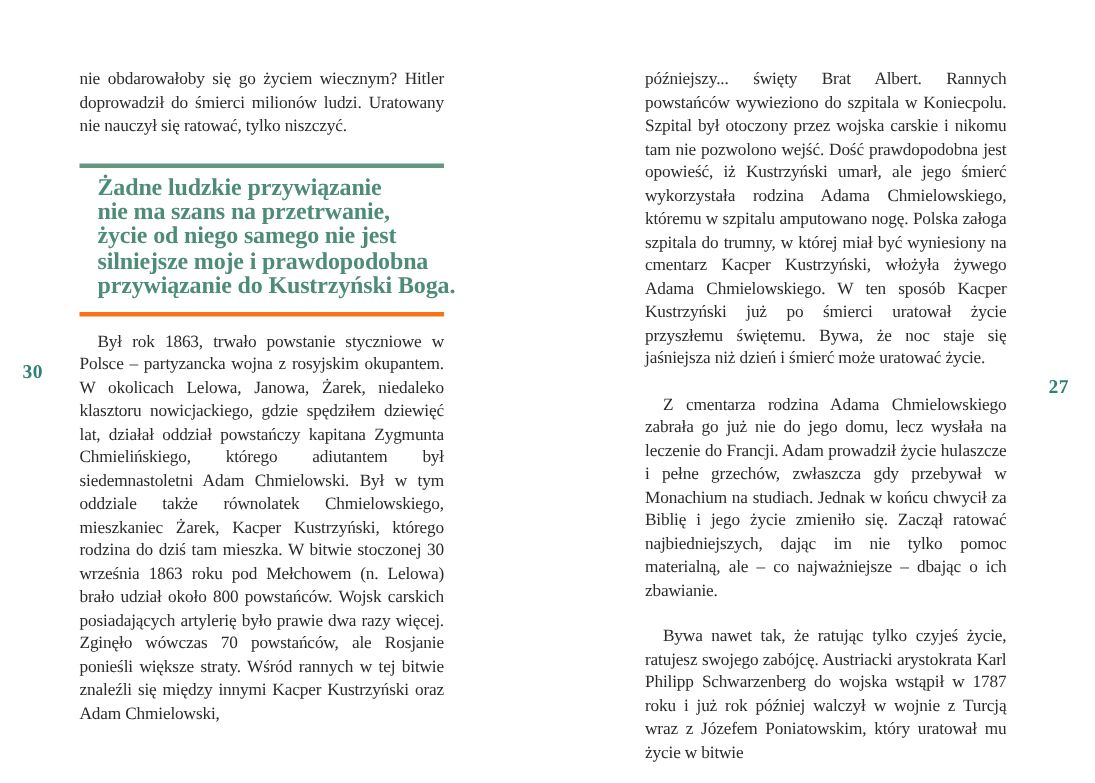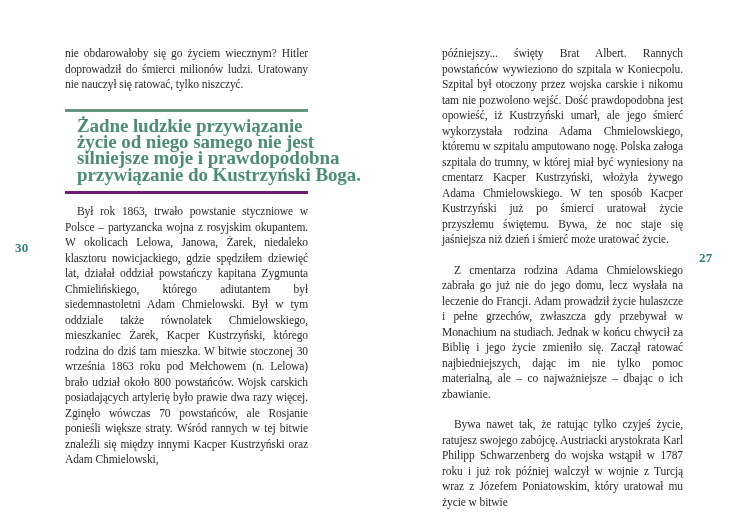--- a/index.html
+++ b/index.html
@@ -14,40 +14,39 @@
     width: 730px; height: 522px;
     background: #ffffff;
   }
   .col {
     position: absolute;
     top: 46px;
     color: #2b2b2b;
     font-size: 11.5px;
     line-height: 15.5px;
     letter-spacing: -0.1px;
-    margin-left: 12px;
   }
   .col-left  { left: 53px;  width: 243px; }
   .col-right { left: 430px; width: 241px; }
 
   .para {
     margin: 0;
     text-align: justify;
   }
   .para.indent { text-indent: 12px; }
   .para + .para { margin-top: 15px; }
 
   .quote {
     margin: 16px 0 10px 0;
     border-top: 3px solid #639780;
-    border-bottom: 3px solid #701a75;
+    border-bottom: 3px solid #f97316;
     padding: 6px 0 8px 12px;
     color: #4e8c77;
     font-weight: bold;
-    font-size: 19px;
+    font-size: 16px;
     line-height: 16.4px;
     letter-spacing: -0.1px;
     text-align: left;
   }
   .quote + .para { margin-top: 0; }
   .qline { white-space: nowrap; }
 
   .page-number {
     position: absolute;
     font-weight: bold;
@@ -64,20 +63,21 @@
 <div class="spread">
 
   <div class="page-number pn-left">30</div>
 
   <div class="page-number pn-right">27</div>
 
   <div class="col col-left">
       <div class="para">nie obdarowałoby się go życiem wiecznym? Hitler doprowadził do śmierci milionów ludzi. Uratowany nie nauczył się ratować, tylko niszczyć.</div>
       <div class="quote">
         <div class="qline">Żadne ludzkie przywiązanie</div>
+        <div class="qline">nie ma szans na przetrwanie,</div>
         <div class="qline">życie od niego samego nie jest</div>
         <div class="qline">silniejsze moje i prawdopodobna</div>
         <div class="qline">przywiązanie do Kustrzyński Boga.</div>
       </div>
       <div class="para indent">Był rok 1863, trwało powstanie styczniowe w Polsce – partyzancka wojna z rosyjskim okupantem. W okolicach Lelowa, Janowa, Żarek, niedaleko klasztoru nowicjackiego, gdzie spędziłem dziewięć lat, działał oddział powstańczy kapitana Zygmunta Chmielińskiego, którego adiutantem był siedemnastoletni Adam Chmielowski. Był w tym oddziale także równolatek Chmielowskiego, mieszkaniec Żarek, Kacper Kustrzyński, którego rodzina do dziś tam mieszka. W bitwie stoczonej 30 września 1863 roku pod Mełchowem (n. Lelowa) brało udział około 800 powstańców. Wojsk carskich posiadających artylerię było prawie dwa razy więcej. Zginęło wówczas 70 powstańców, ale Rosjanie ponieśli większe straty. Wśród rannych w tej bitwie znaleźli się między innymi Kacper Kustrzyński oraz Adam Chmielowski,</div>
     </div>
 
   <div class="col col-right">
       <div class="para">późniejszy... święty Brat Albert. Rannych powstańców wywieziono do szpitala w Koniecpolu. Szpital był otoczony przez wojska carskie i nikomu tam nie pozwolono wejść. Dość prawdopodobna jest opowieść, iż Kustrzyński umarł, ale jego śmierć wykorzystała rodzina Adama Chmielowskiego, któremu w szpitalu amputowano nogę. Polska załoga szpitala do trumny, w której miał być wyniesiony na cmentarz Kacper Kustrzyński, włożyła żywego Adama Chmielowskiego. W ten sposób Kacper Kustrzyński już po śmierci uratował życie przyszłemu świętemu. Bywa, że noc staje się jaśniejsza niż dzień i śmierć może uratować życie.</div>
       <div class="para indent">Z cmentarza rodzina Adama Chmielowskiego zabrała go już nie do jego domu, lecz wysłała na leczenie do Francji. Adam prowadził życie hulaszcze i pełne grzechów, zwłaszcza gdy przebywał w Monachium na studiach. Jednak w końcu chwycił za Biblię i jego życie zmieniło się. Zaczął ratować najbiedniejszych, dając im nie tylko pomoc materialną, ale – co najważniejsze – dbając o ich zbawianie.</div>

